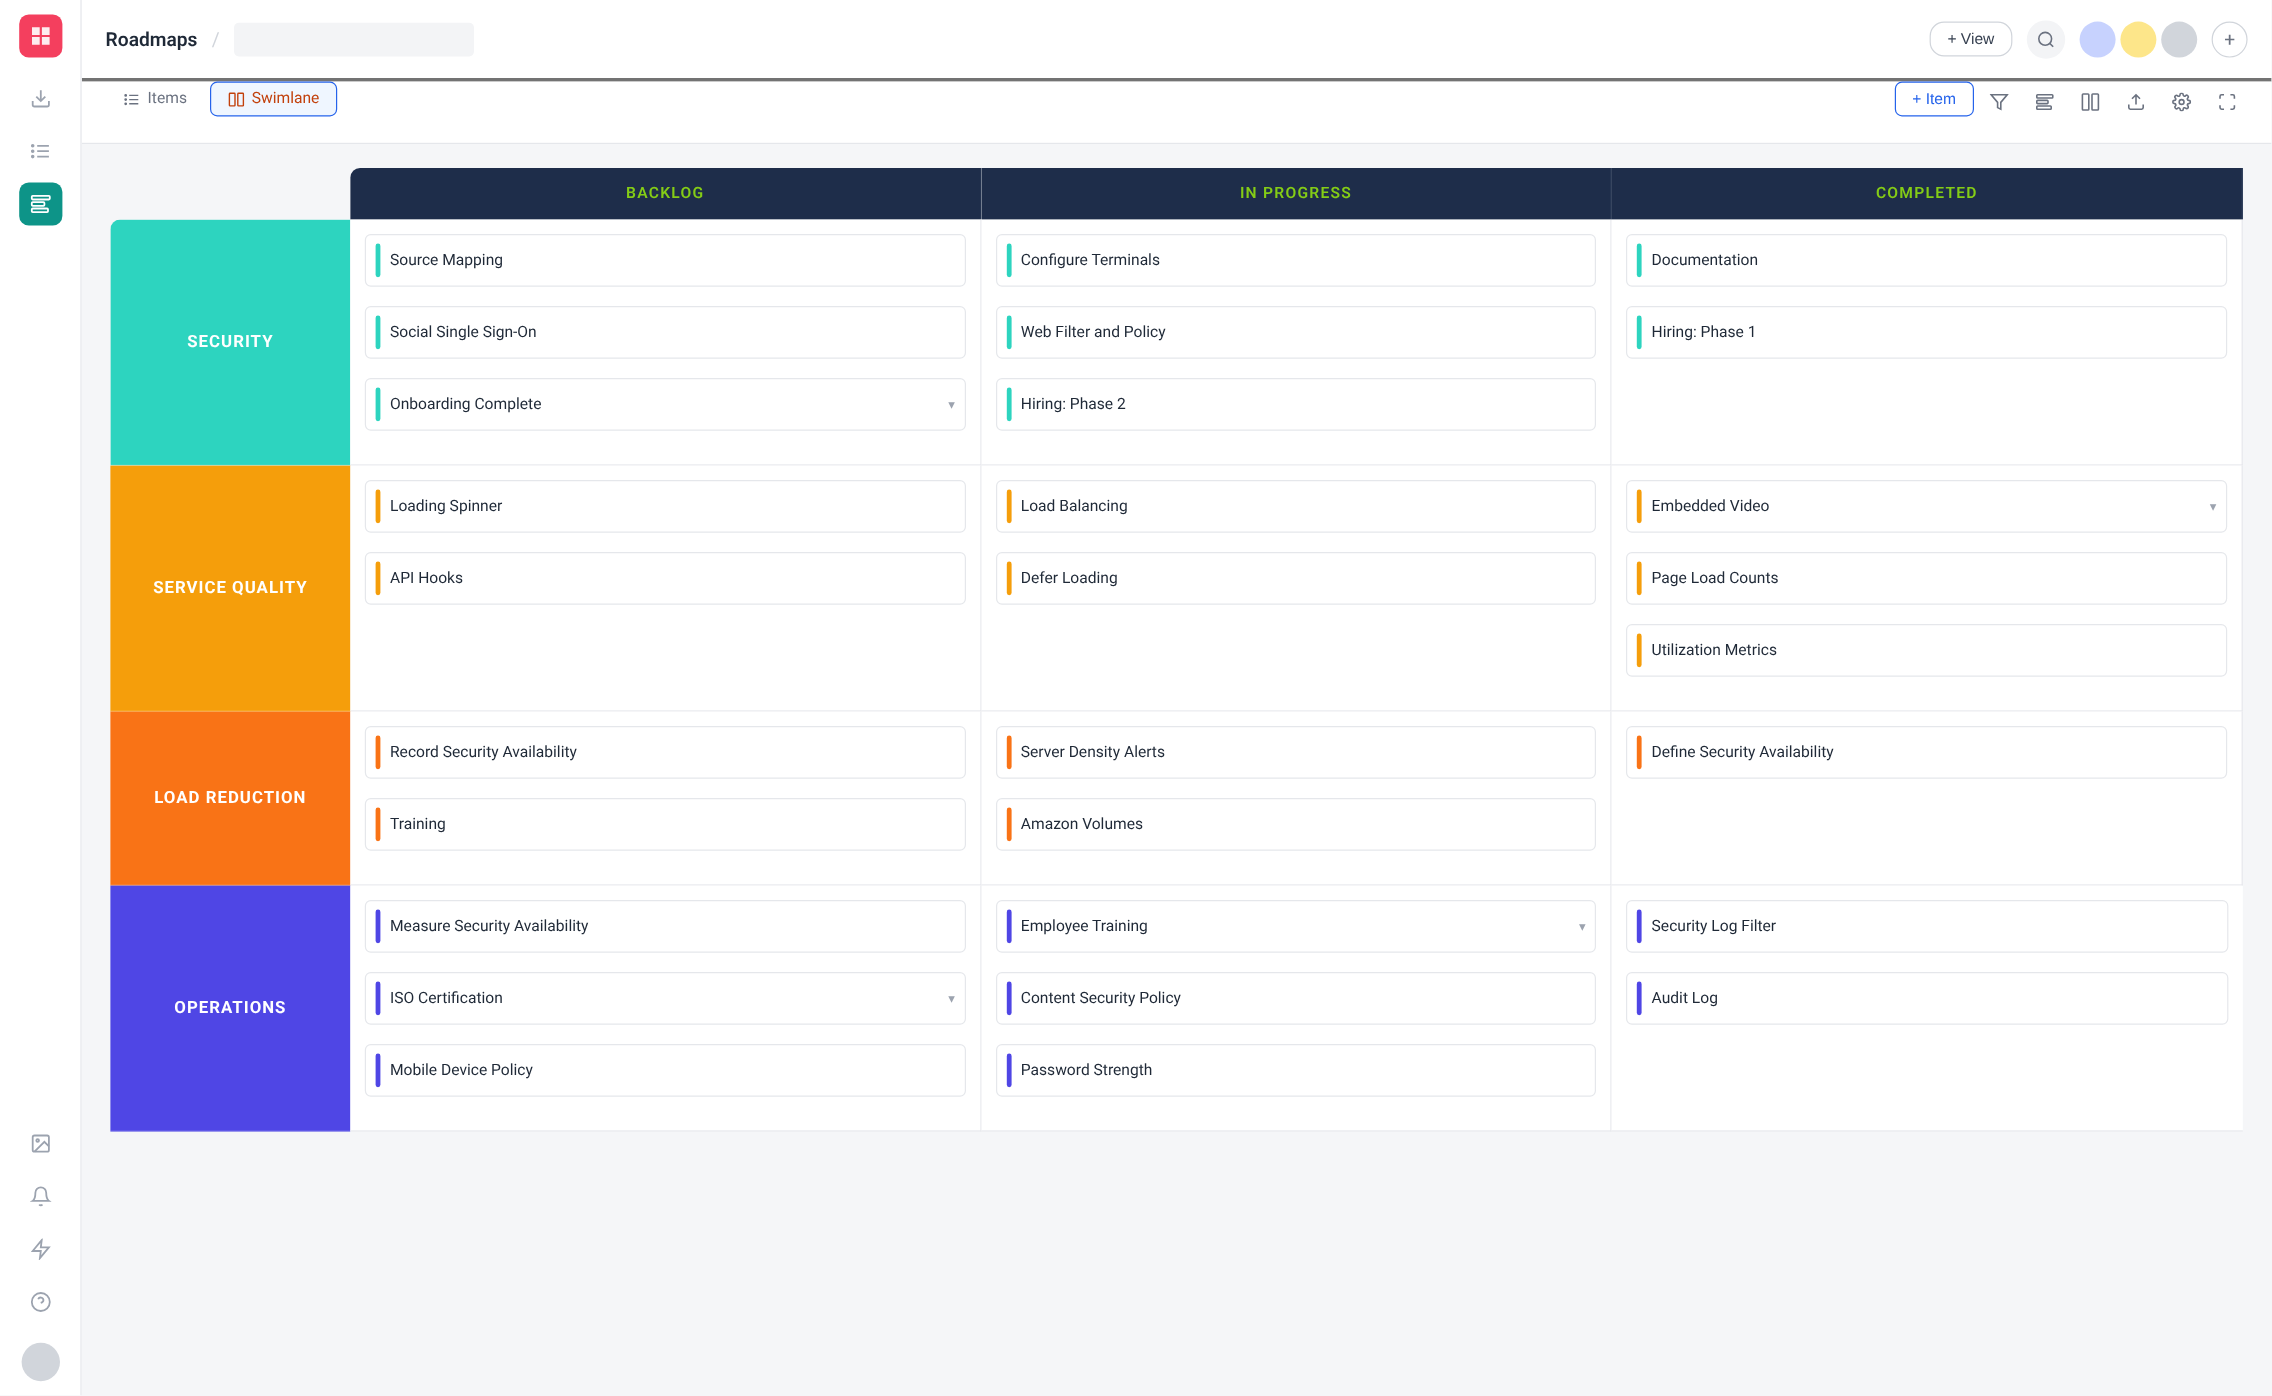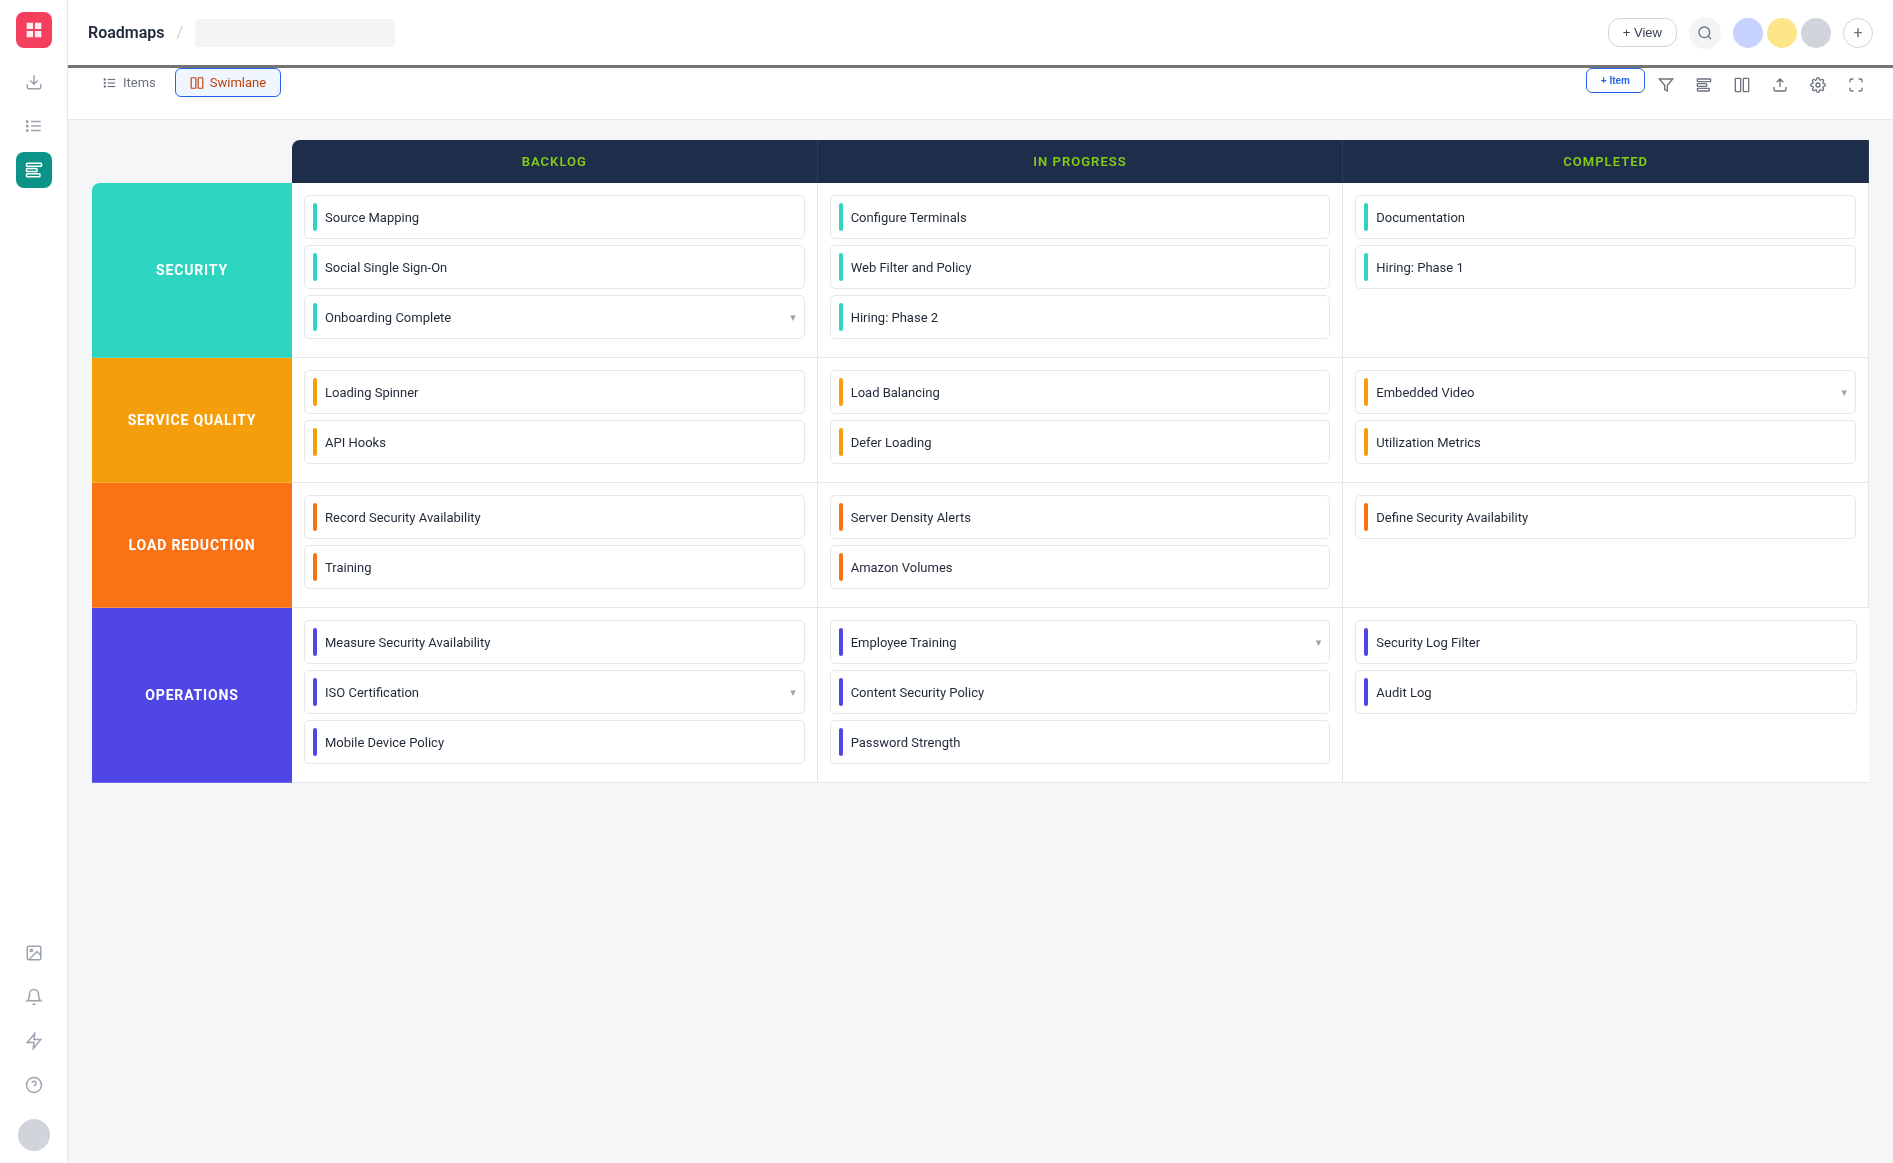--- a/index.html
+++ b/index.html
@@ -123,25 +123,25 @@
       color: #c2410c;
       border-color: #2563eb;
       background: #eff6ff;
     }
     .toolbar-spacer { flex: 1; }
     .add-item-btn {
       border: 1.5px solid #2563eb;
       background: #fff;
       border-radius: 6px;
       padding: 6px 14px;
-      font-size: 10px;
+      font-size: 13px;
       cursor: pointer;
       color: #2563eb;
       display: flex; align-items: center; gap: 6px;
-      font-weight: 700;
+      font-weight: 400;
     }
     .toolbar-icon-btn {
       width: 34px; height: 34px;
       border-radius: 6px;
       display: flex; align-items: center; justify-content: center;
       cursor: pointer; color: #6b7280; font-size: 16px;
       background: transparent; border: none;
     }
 
     
@@ -191,21 +191,21 @@
 
     
     .card-item {
       display: flex;
       align-items: center;
       gap: 8px;
       padding: 7px 8px;
       border: 1px solid #e5e7eb;
       border-radius: 5px;
       background: #fff;
-      margin-bottom: 6px;
+      margin-bottom: 16px;
       font-size: 13px;
       color: #1f2937;
       cursor: pointer;
     }
     .card-dot {
       width: 4px;
       height: 28px;
       border-radius: 2px;
       flex-shrink: 0;
     }
@@ -428,20 +428,24 @@
           </div>
         </div>
         <div class="lane-cell">
           <div class="card-item">
             <div class="card-dot color-yellow"></div>
             <span class="card-text">Embedded Video</span>
             <span class="card-chevron">▾</span>
           </div>
           <div class="card-item">
             <div class="card-dot color-yellow"></div>
+            <span class="card-text">Page Load Counts</span>
+          </div>
+          <div class="card-item">
+            <div class="card-dot color-yellow"></div>
             <span class="card-text">Utilization Metrics</span>
           </div>
         </div>
         <div class="lane-label lane-load" style="border-bottom: 1px solid rgba(255, 255, 255, 0.2);">LOAD REDUCTION</div>
         <div class="lane-cell">
           <div class="card-item">
             <div class="card-dot color-orange"></div>
             <span class="card-text">Record Security Availability</span>
           </div>
           <div class="card-item">

